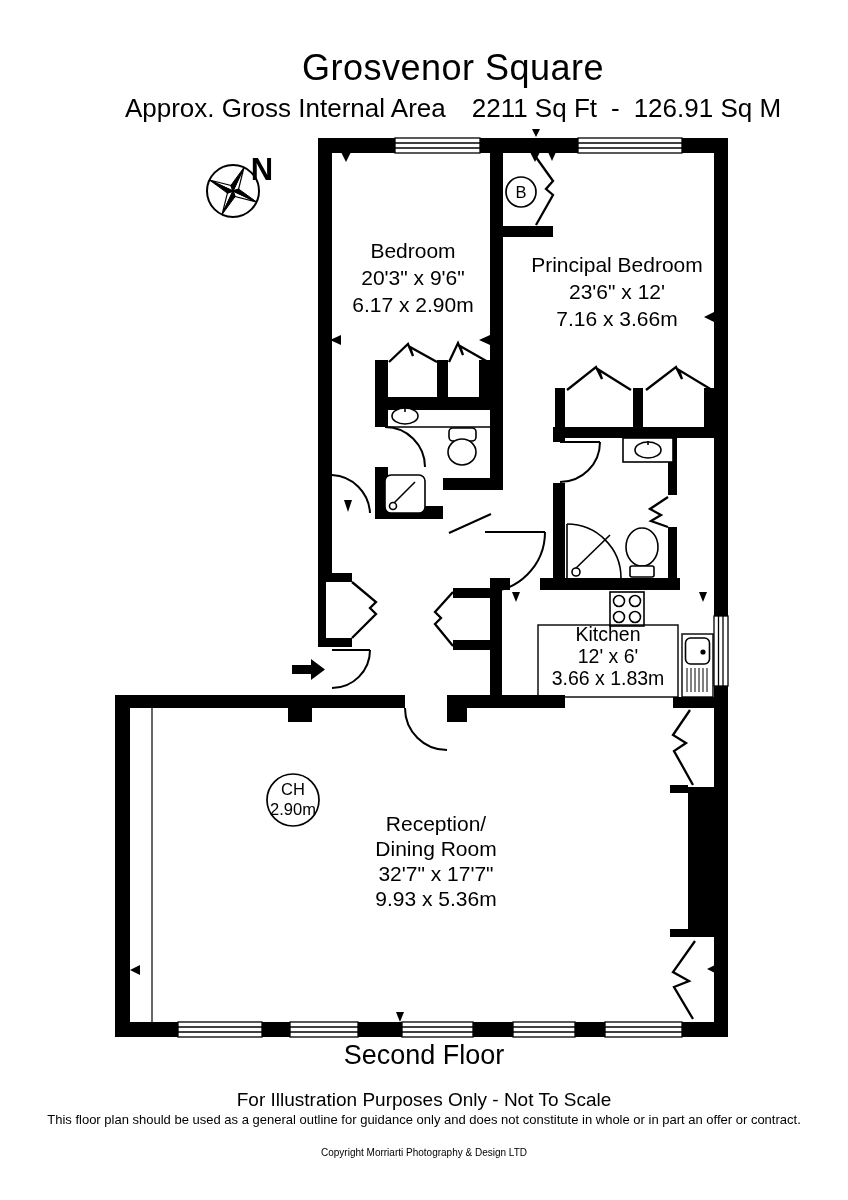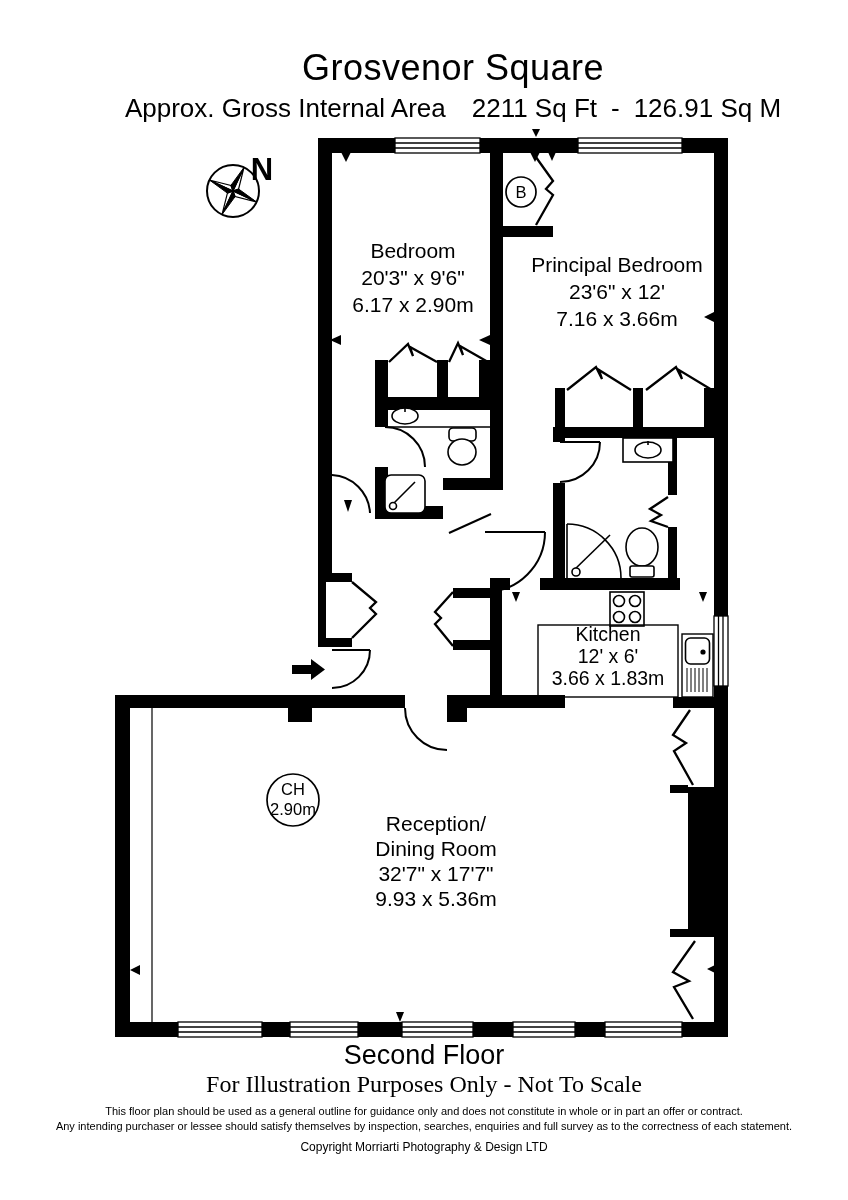--- a/index.html
+++ b/index.html
@@ -8,23 +8,23 @@
     font-family:"Liberation Sans",sans-serif;color:#000;overflow:hidden;
   }
   .plan-svg{position:absolute;left:0;top:0;width:848px;height:1200px;}
   .hdr{position:absolute;left:0;top:48px;width:100%;text-align:center;padding-left:29px;}
   .hdr-title{font-size:36px;line-height:40px;letter-spacing:0.5px;}
   .hdr-sub{margin-top:5px;font-size:26px;display:flex;justify-content:center;align-items:baseline;}
   .hdr-sub .gapL{margin-right:26px;}
   .hdr-sub .gapS{margin:0 14px;}
   .ftr{position:absolute;left:0;top:1040px;width:100%;text-align:center;}
   .ftr-floor{font-size:27px;line-height:30px;}
-  .ftr-scale{font-size:24px;line-height:24px;margin-top:2px;font-family:Liberation Serif, serif;}
-  .ftr-disc{margin-top:8px;font-size:11px;line-height:15.2px;}
-  .ftr-copy{font-size:12px;margin-top:6px;}
+  .ftr-scale{font-size:19px;line-height:24px;margin-top:18px;}
+  .ftr-disc{font-size:13px;line-height:15.2px;}
+  .ftr-copy{font-size:10px;margin-top:20px;}
   svg text{fill:#000;}
   .room-lbl{font-size:21px;}
   .kitchen-lbl{font-size:19.5px;}
   .circ-lbl{font-size:16.5px;}
   .n-lbl{font-size:31px;font-weight:bold;}
 </style>
 </head>
 <body>
 
 <div class="page">
@@ -285,18 +285,17 @@
       <span class="gapS">-</span>
       <span>126.91 Sq M</span>
     </div>
   </div>
 
   <div class="ftr">
     <div class="ftr-floor">Second Floor</div>
     <div class="ftr-scale">For Illustration Purposes Only - Not To Scale</div>
     <div class="ftr-disc">
       <div>This floor plan should be used as a general outline for guidance only and does not constitute in whole or in part an offer or contract.</div>
-      <div>Any intending purchaser or lessee should satisfy themselves by inspection, searches, enquiries and full survey as to the correctness of each statement.</div>
     </div>
     <div class="ftr-copy">Copyright Morriarti Photography &amp; Design LTD</div>
   </div>
 
 </div>
 
 </body></html>

